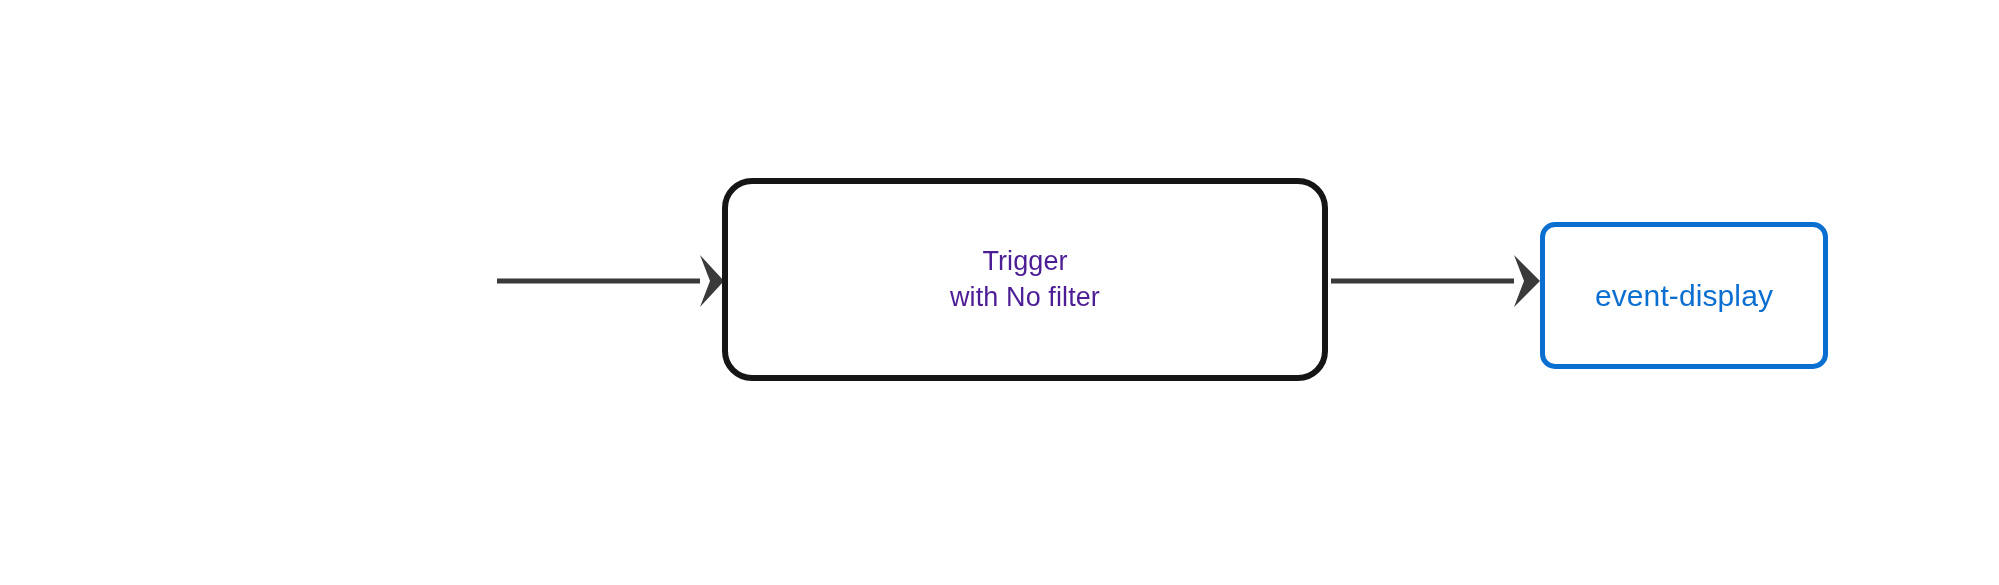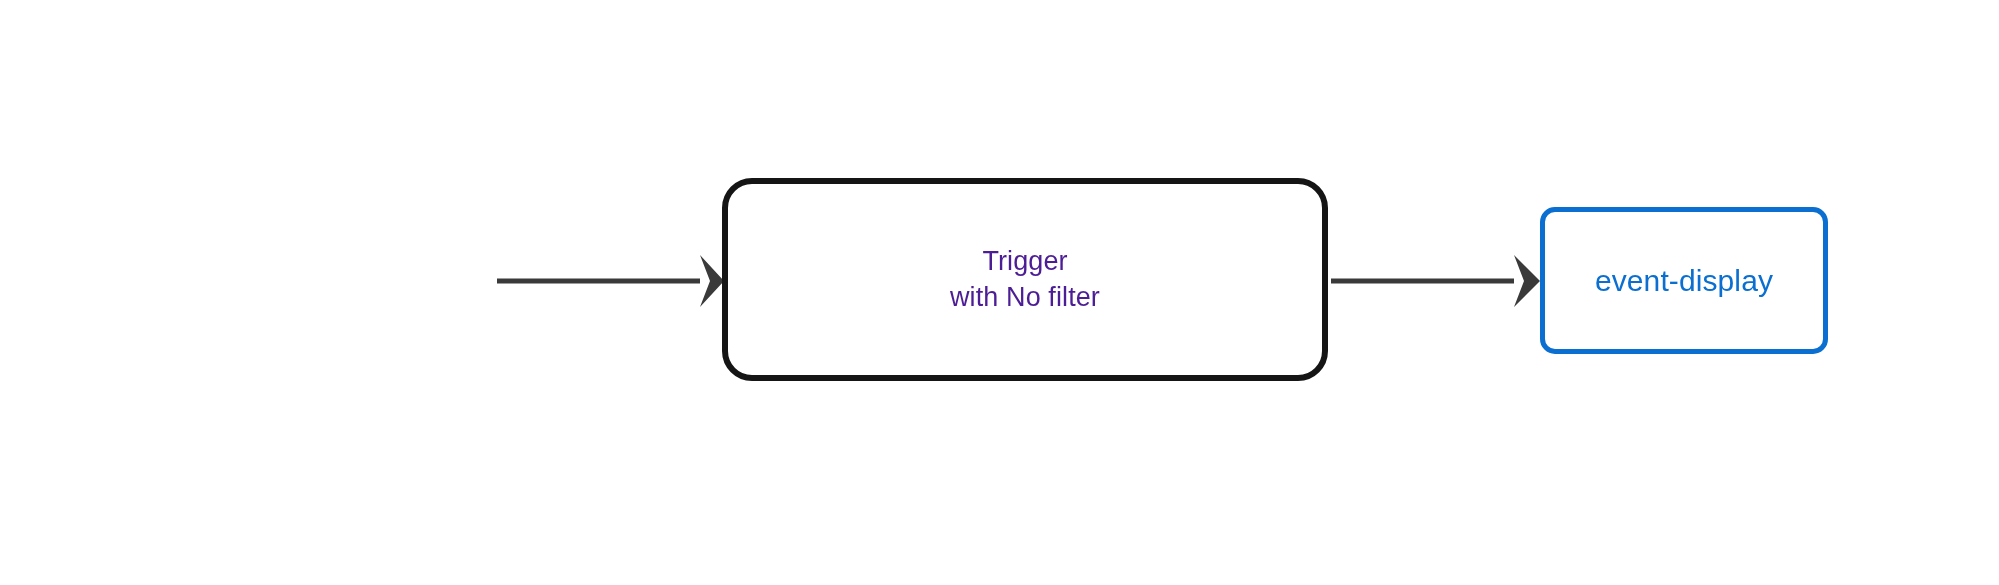--- a/index.html
+++ b/index.html
@@ -52,21 +52,21 @@
     border: 6px solid #151515;
     border-radius: 30px;
     color: #4c1d95;
     font-size: 27px;
     letter-spacing: 0.1px;
   }
 
   
   #node-event-display {
     left: 1540px;
-    top: 207px;
+    top: 222px;
     width: 288px;
     height: 147px;
     border: 5px solid #0A6FD0;
     border-radius: 15px;
     color: #0A6FD0;
     font-size: 30px;
     letter-spacing: 0.1px;
   }
 
   

